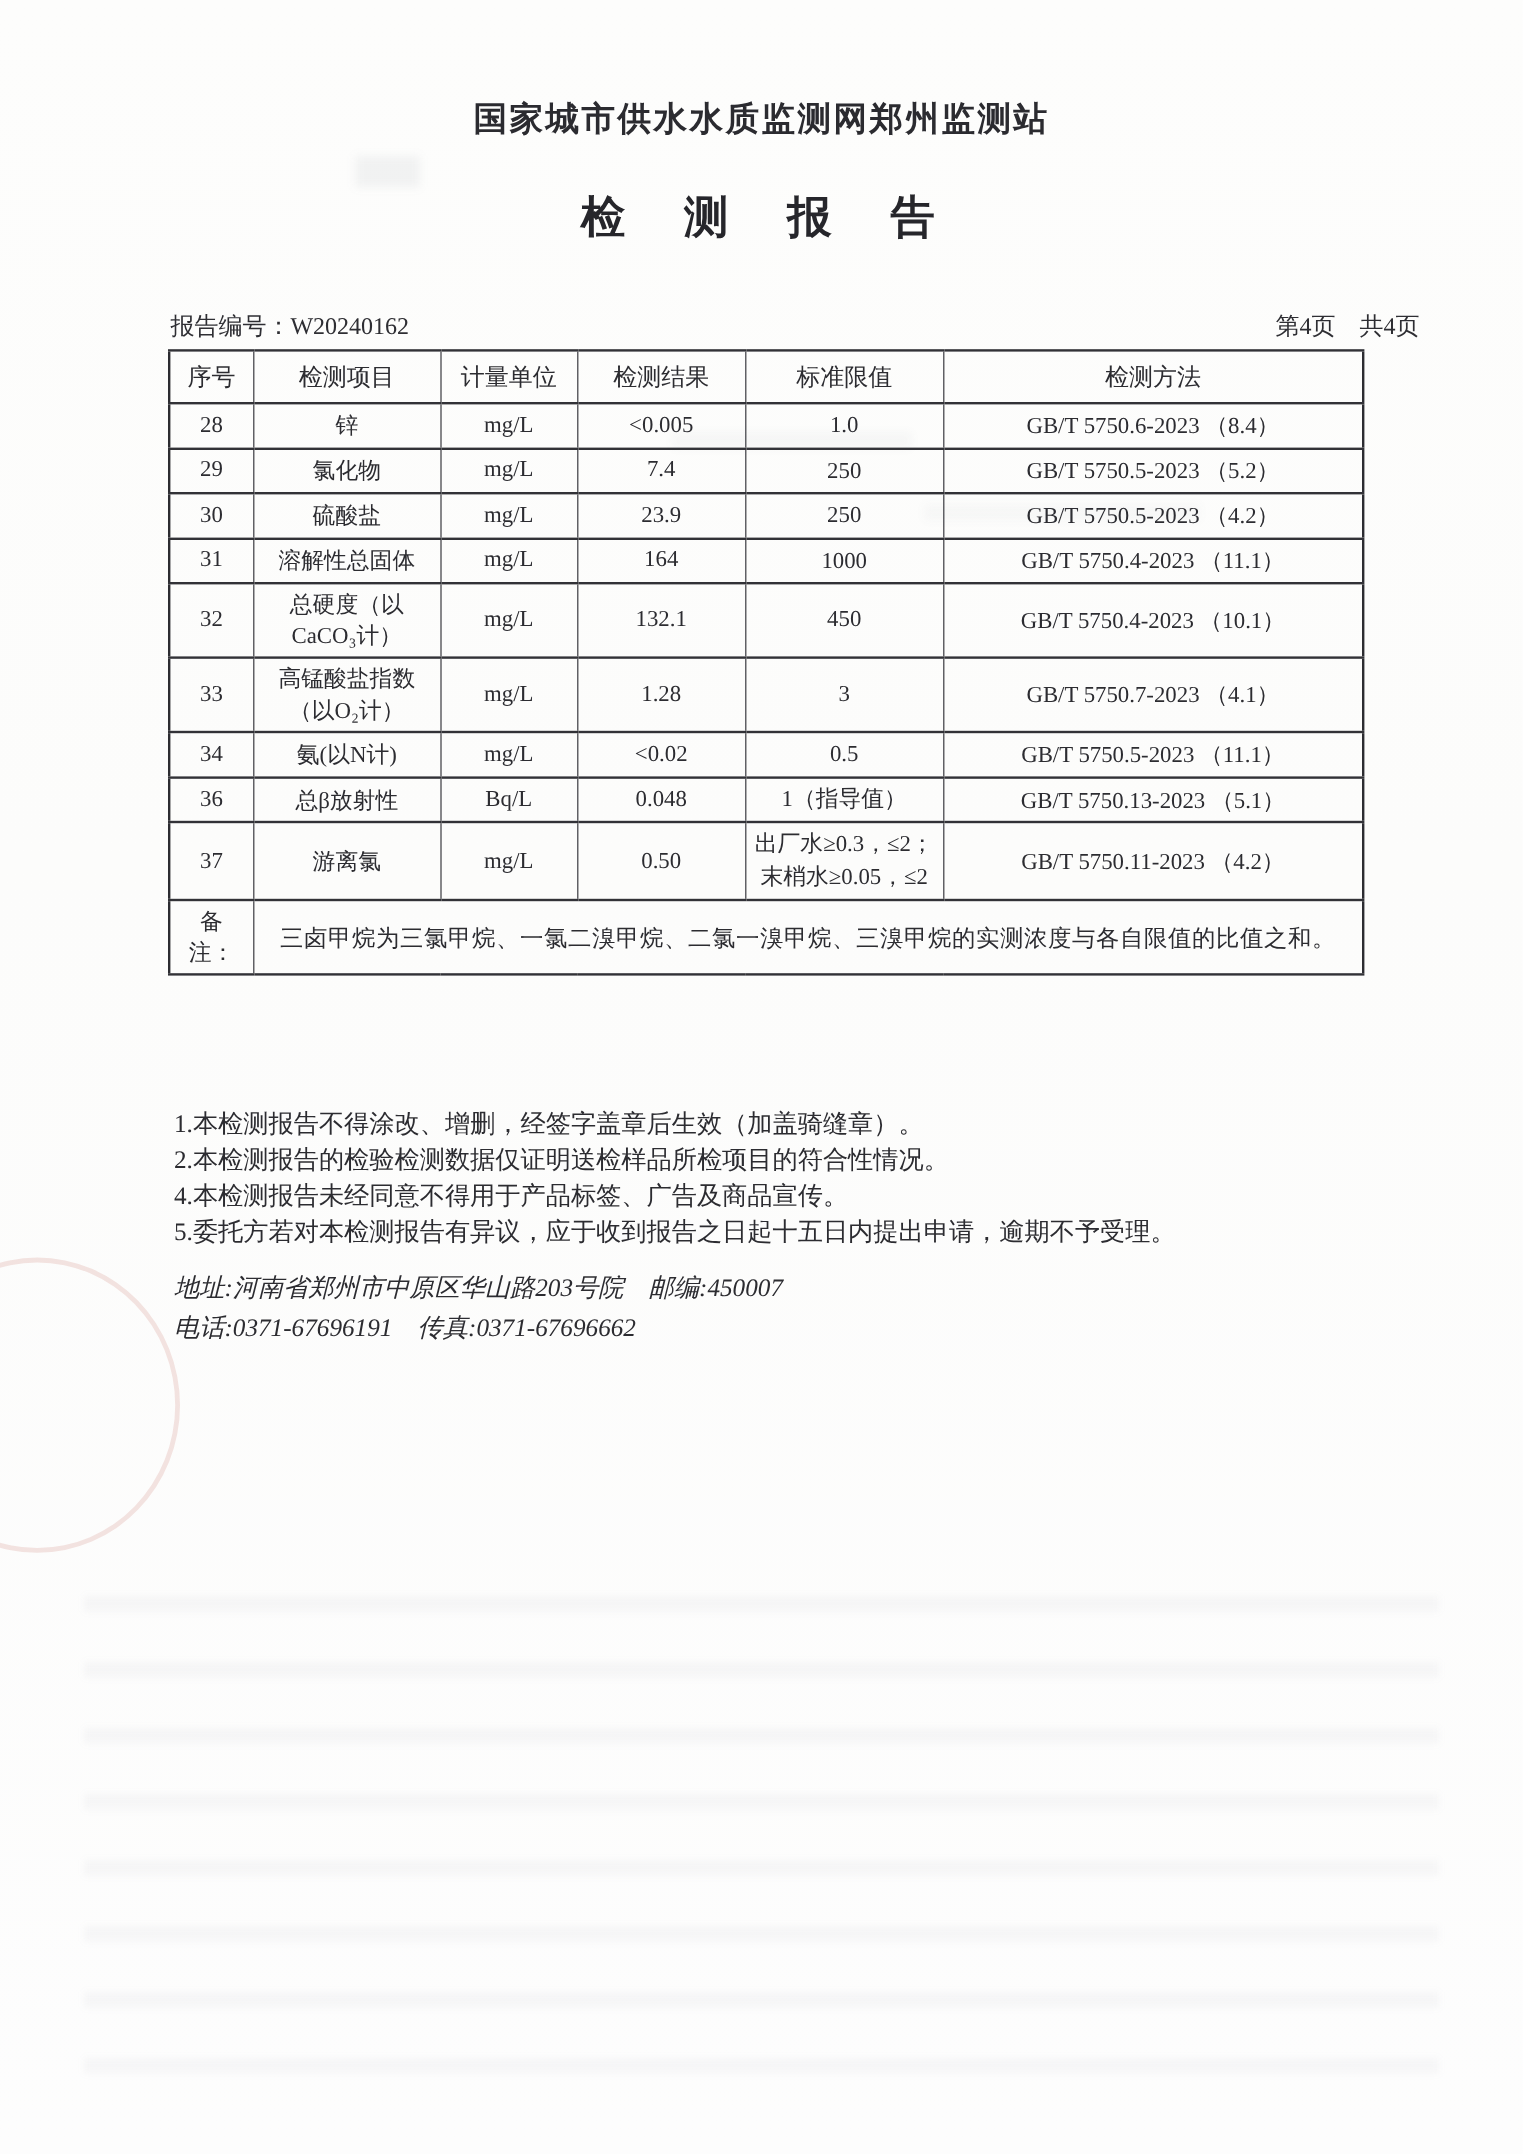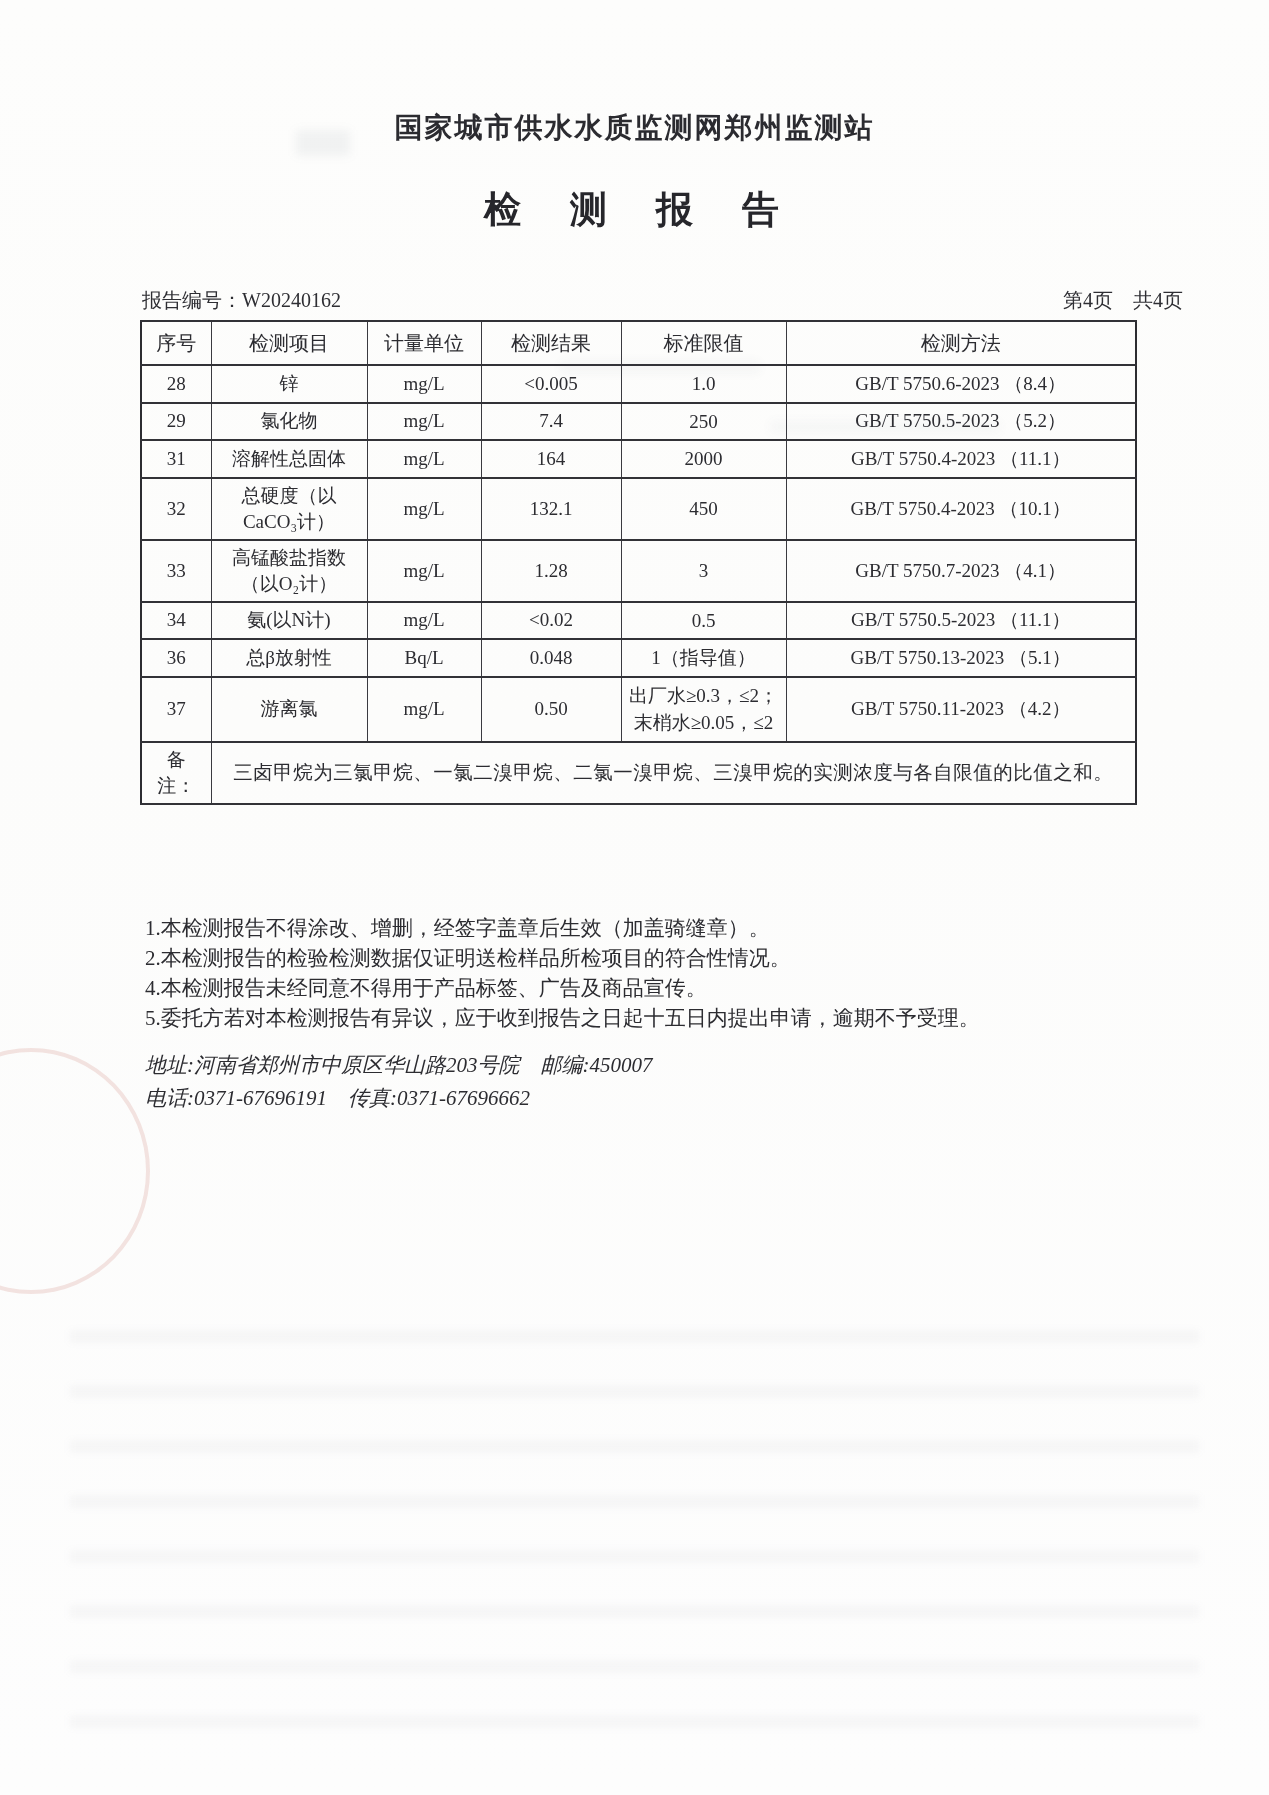--- a/index.html
+++ b/index.html
@@ -14,21 +14,21 @@
     margin: 0 auto;
     background:
       linear-gradient(180deg, #fdfdfc 0%, #fcfcfb 40%, #fdfdfd 100%);
     color: #2e2e33;
     font-family: "Liberation Serif", "DejaVu Serif", serif;
     overflow: hidden;
   }
   
   .org-title {
     margin: 0;
-    padding-top: 109px;
+    padding-top: 80px;
     text-align: center;
     font-size: 28px;
     font-weight: bold;
     letter-spacing: 2px;
     color: #2b2b30;
   }
   .doc-title {
     margin: 38px 0 0 0;
     text-align: center;
     font-size: 37px;
@@ -174,25 +174,33 @@
         </tr>
         <tr class="row-normal">
           <td>29</td>
           <td>氯化物</td>
           <td>mg/L</td>
           <td>7.4</td>
           <td class="pre-line">250</td>
           <td>GB/T 5750.5-2023 （5.2）</td>
         </tr>
         <tr class="row-normal">
+          <td>30</td>
+          <td>硫酸盐</td>
+          <td>mg/L</td>
+          <td>23.9</td>
+          <td class="pre-line">250</td>
+          <td>GB/T 5750.5-2023 （4.2）</td>
+        </tr>
+        <tr class="row-normal">
           <td>31</td>
           <td>溶解性总固体</td>
           <td>mg/L</td>
           <td>164</td>
-          <td class="pre-line">2000</td>
+          <td class="pre-line">1000</td>
           <td>GB/T 5750.4-2023 （11.1）</td>
         </tr>
         <tr class="row-tall">
           <td>32</td>
           <td>总硬度（以CaCO₃计）</td>
           <td>mg/L</td>
           <td>132.1</td>
           <td class="pre-line">450</td>
           <td>GB/T 5750.4-2023 （10.1）</td>
         </tr>

